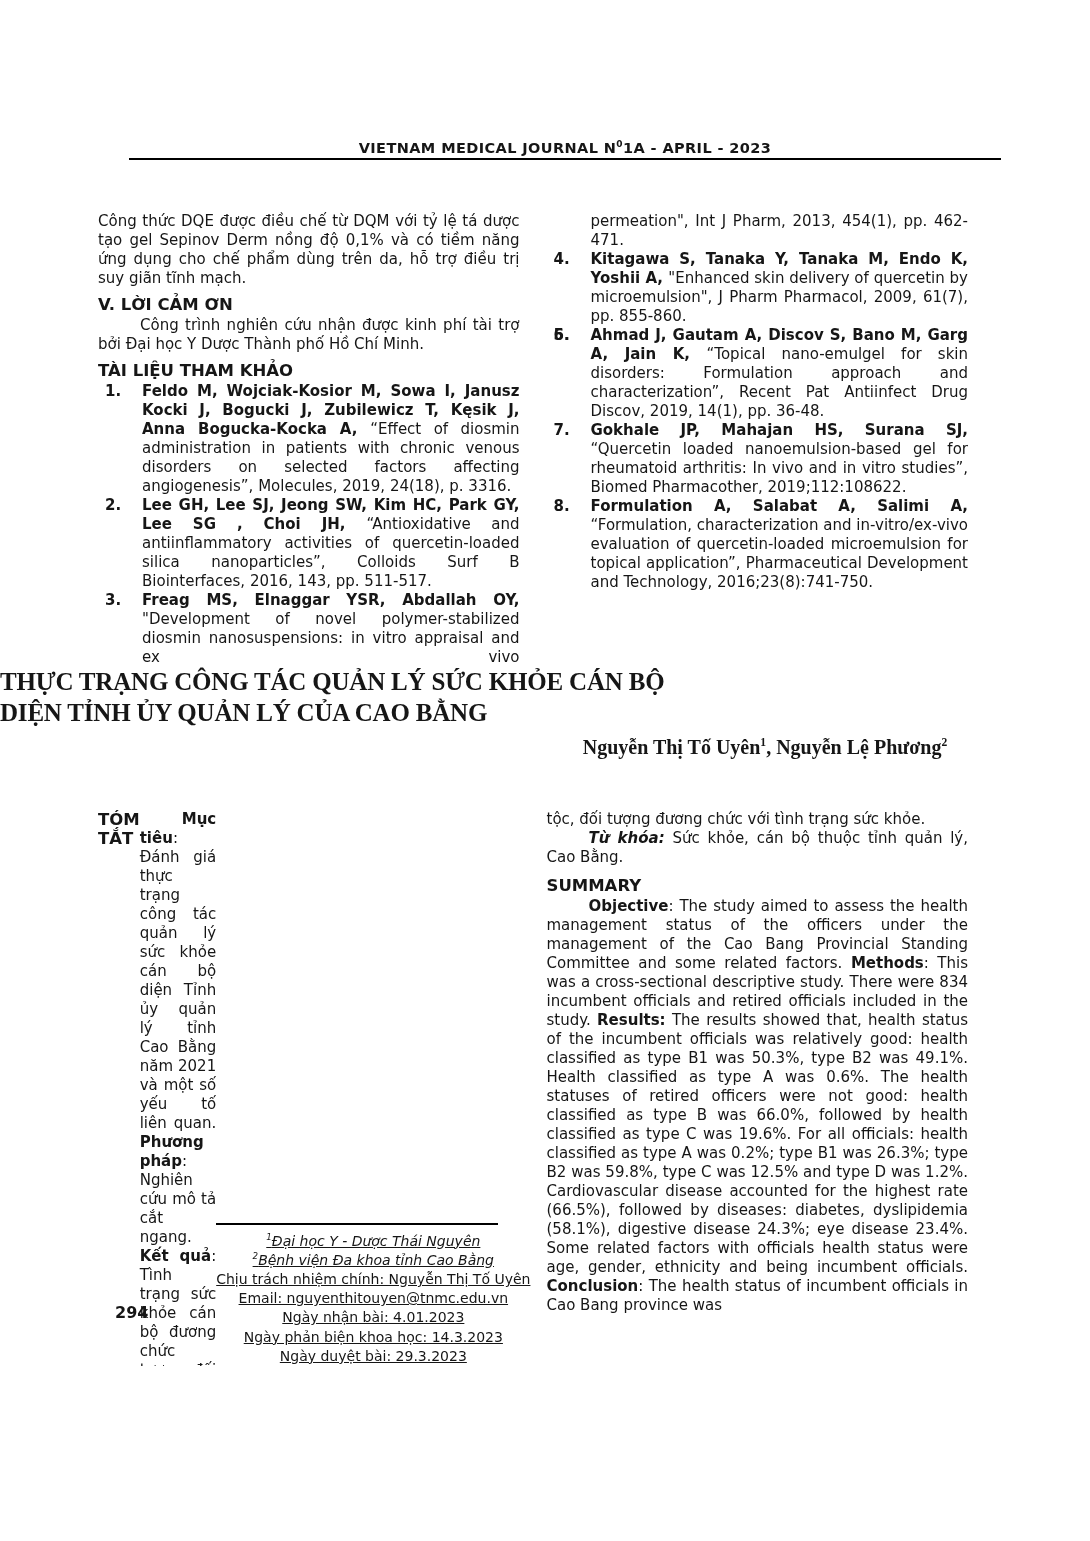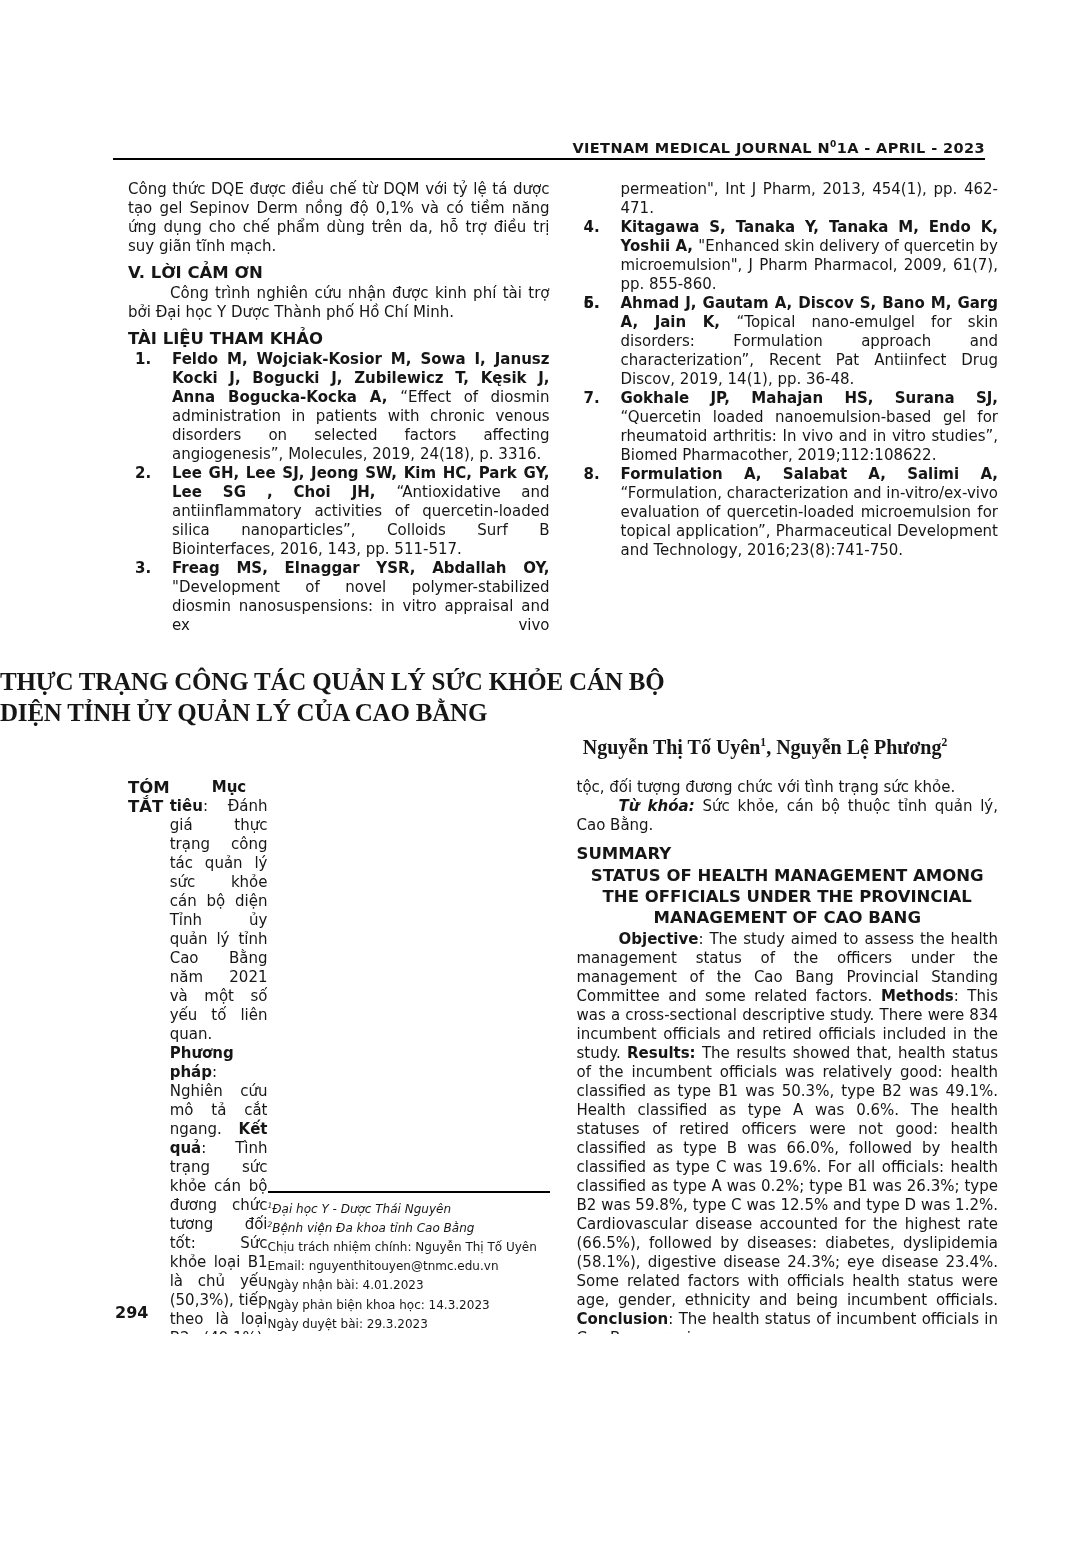--- a/index.html
+++ b/index.html
@@ -7,26 +7,26 @@
   .page {
     position:relative; width:1090px; height:1541px; background:#ffffff;
     color:#161616; font-family:"DejaVu Sans","Liberation Sans",sans-serif;
     overflow:hidden;
   }
   sup { vertical-align:super; font-size:62%; line-height:0; }
   .b { font-weight:bold; }
   .i { font-style:italic; }
 
   
-  .pg-header { position:absolute; left:113px; width:872px; top:140px; text-align:right; }
+  .pg-header { position:absolute; left:129px; width:872px; top:140px; text-align:center; }
   .pg-header-text { font-weight:bold; font-size:14.5px; letter-spacing:.4px; }
   .pg-header-rule { margin-top:2px; border-top:2px solid #000; }
 
   
-  .cols { position:absolute; left:128px; width:870px; display:flex; gap:27px; overflow:hidden; }
+  .cols { position:absolute; left:98px; width:870px; display:flex; gap:27px; overflow:hidden;margin-top:32px; }
   .cols-top { top:180px; height:478px; }
   .cols-main { top:778px; height:556px; }
   .col { width:426px; font-size:15px; line-height:19px; text-align:justify; }
   .flexcol { display:flex; flex-direction:row; height:100%; }
 
   .para { text-align:justify; }
   .indent { text-indent:42px; }
   .h-sans { font-size:16.5px; font-weight:bold; margin:7px 0 2px; text-align:left; }
   .h-first { margin-top:0; }
 
@@ -46,21 +46,21 @@
     font-family:"Liberation Serif","DejaVu Serif",serif; font-weight:bold; font-size:20px;
   }
   .authors sup { font-size:58%; }
 
   
   .kw { margin-top:0; }
   .summary-h { margin-top:9px; }
   .summary-title { font-weight:bold; font-size:16.5px; line-height:21px; text-align:center; margin:1px 0 2px; }
 
   
-  .footnote { margin-top:auto; flex-shrink:0; font-size:12px; line-height:19.2px; text-align:left; }
+  .footnote { margin-top:auto; flex-shrink:0; font-size:14px; line-height:19.2px; text-align:center;text-decoration:underline; }
   .fn-rule { width:282px; border-top:2px solid #000; margin-bottom:7px; }
 
   .page-number { position:absolute; left:115px; top:1303px; font-size:16px;font-weight:bold; }
 </style>
 </head>
 <body>
 
 <div class="page">
 
   <div class="pg-header">
@@ -155,27 +155,19 @@
             <div class="fn-line"><span>Ngày phản biện khoa học: 14.3.2023</span></div>
 
             <div class="fn-line"><span>Ngày duyệt bài: 29.3.2023</span></div>
           </div>
       </div>
     </div>
     <div class="col">
       <p class="para">tộc, đối tượng đương chức với tình trạng sức khỏe.</p>
       <p class="para indent kw"><span class="b i">Từ khóa:</span><span> Sức khỏe, cán bộ thuộc tỉnh quản lý, Cao Bằng.</span></p>
       <h3 class="h-sans summary-h">SUMMARY</h3>
-      <div class="summary-title">
-
-          <div class="st-line">STATUS OF HEALTH MANAGEMENT AMONG</div>
-
-          <div class="st-line">THE OFFICIALS UNDER THE PROVINCIAL</div>
-
-          <div class="st-line">MANAGEMENT OF CAO BANG</div>
-        </div>
       <p class="para indent"><span class="b">Objective</span><span>: The study aimed to assess the health management status of the officers under the management of the Cao Bang Provincial Standing Committee and some related factors. </span><span class="b">Methods</span><span>: This was a cross-sectional descriptive study. There were 834 incumbent officials and retired officials included in the study. </span><span class="b">Results:</span><span> The results showed that, health status of the incumbent officials was relatively good: health classified as type B1 was 50.3%, type B2 was 49.1%. Health classified as type A was 0.6%. The health statuses of retired officers were not good: health classified as type B was 66.0%, followed by health classified as type C was 19.6%. For all officials: health classified as type A was 0.2%;  type B1 was 26.3%; type B2 was 59.8%, type C was 12.5% and type D was 1.2%. Cardiovascular disease accounted for the highest rate (66.5%), followed by diseases: diabetes, dyslipidemia (58.1%), digestive disease 24.3%; eye disease 23.4%. Some related factors with officials health status were age, gender, ethnicity and being incumbent officials. </span><span class="b">Conclusion</span><span>: The health status of incumbent officials in Cao Bang province was</span></p>
     </div>
   </div>
 
   <div class="page-number">294</div>
 
 </div>
 
 </body></html>

